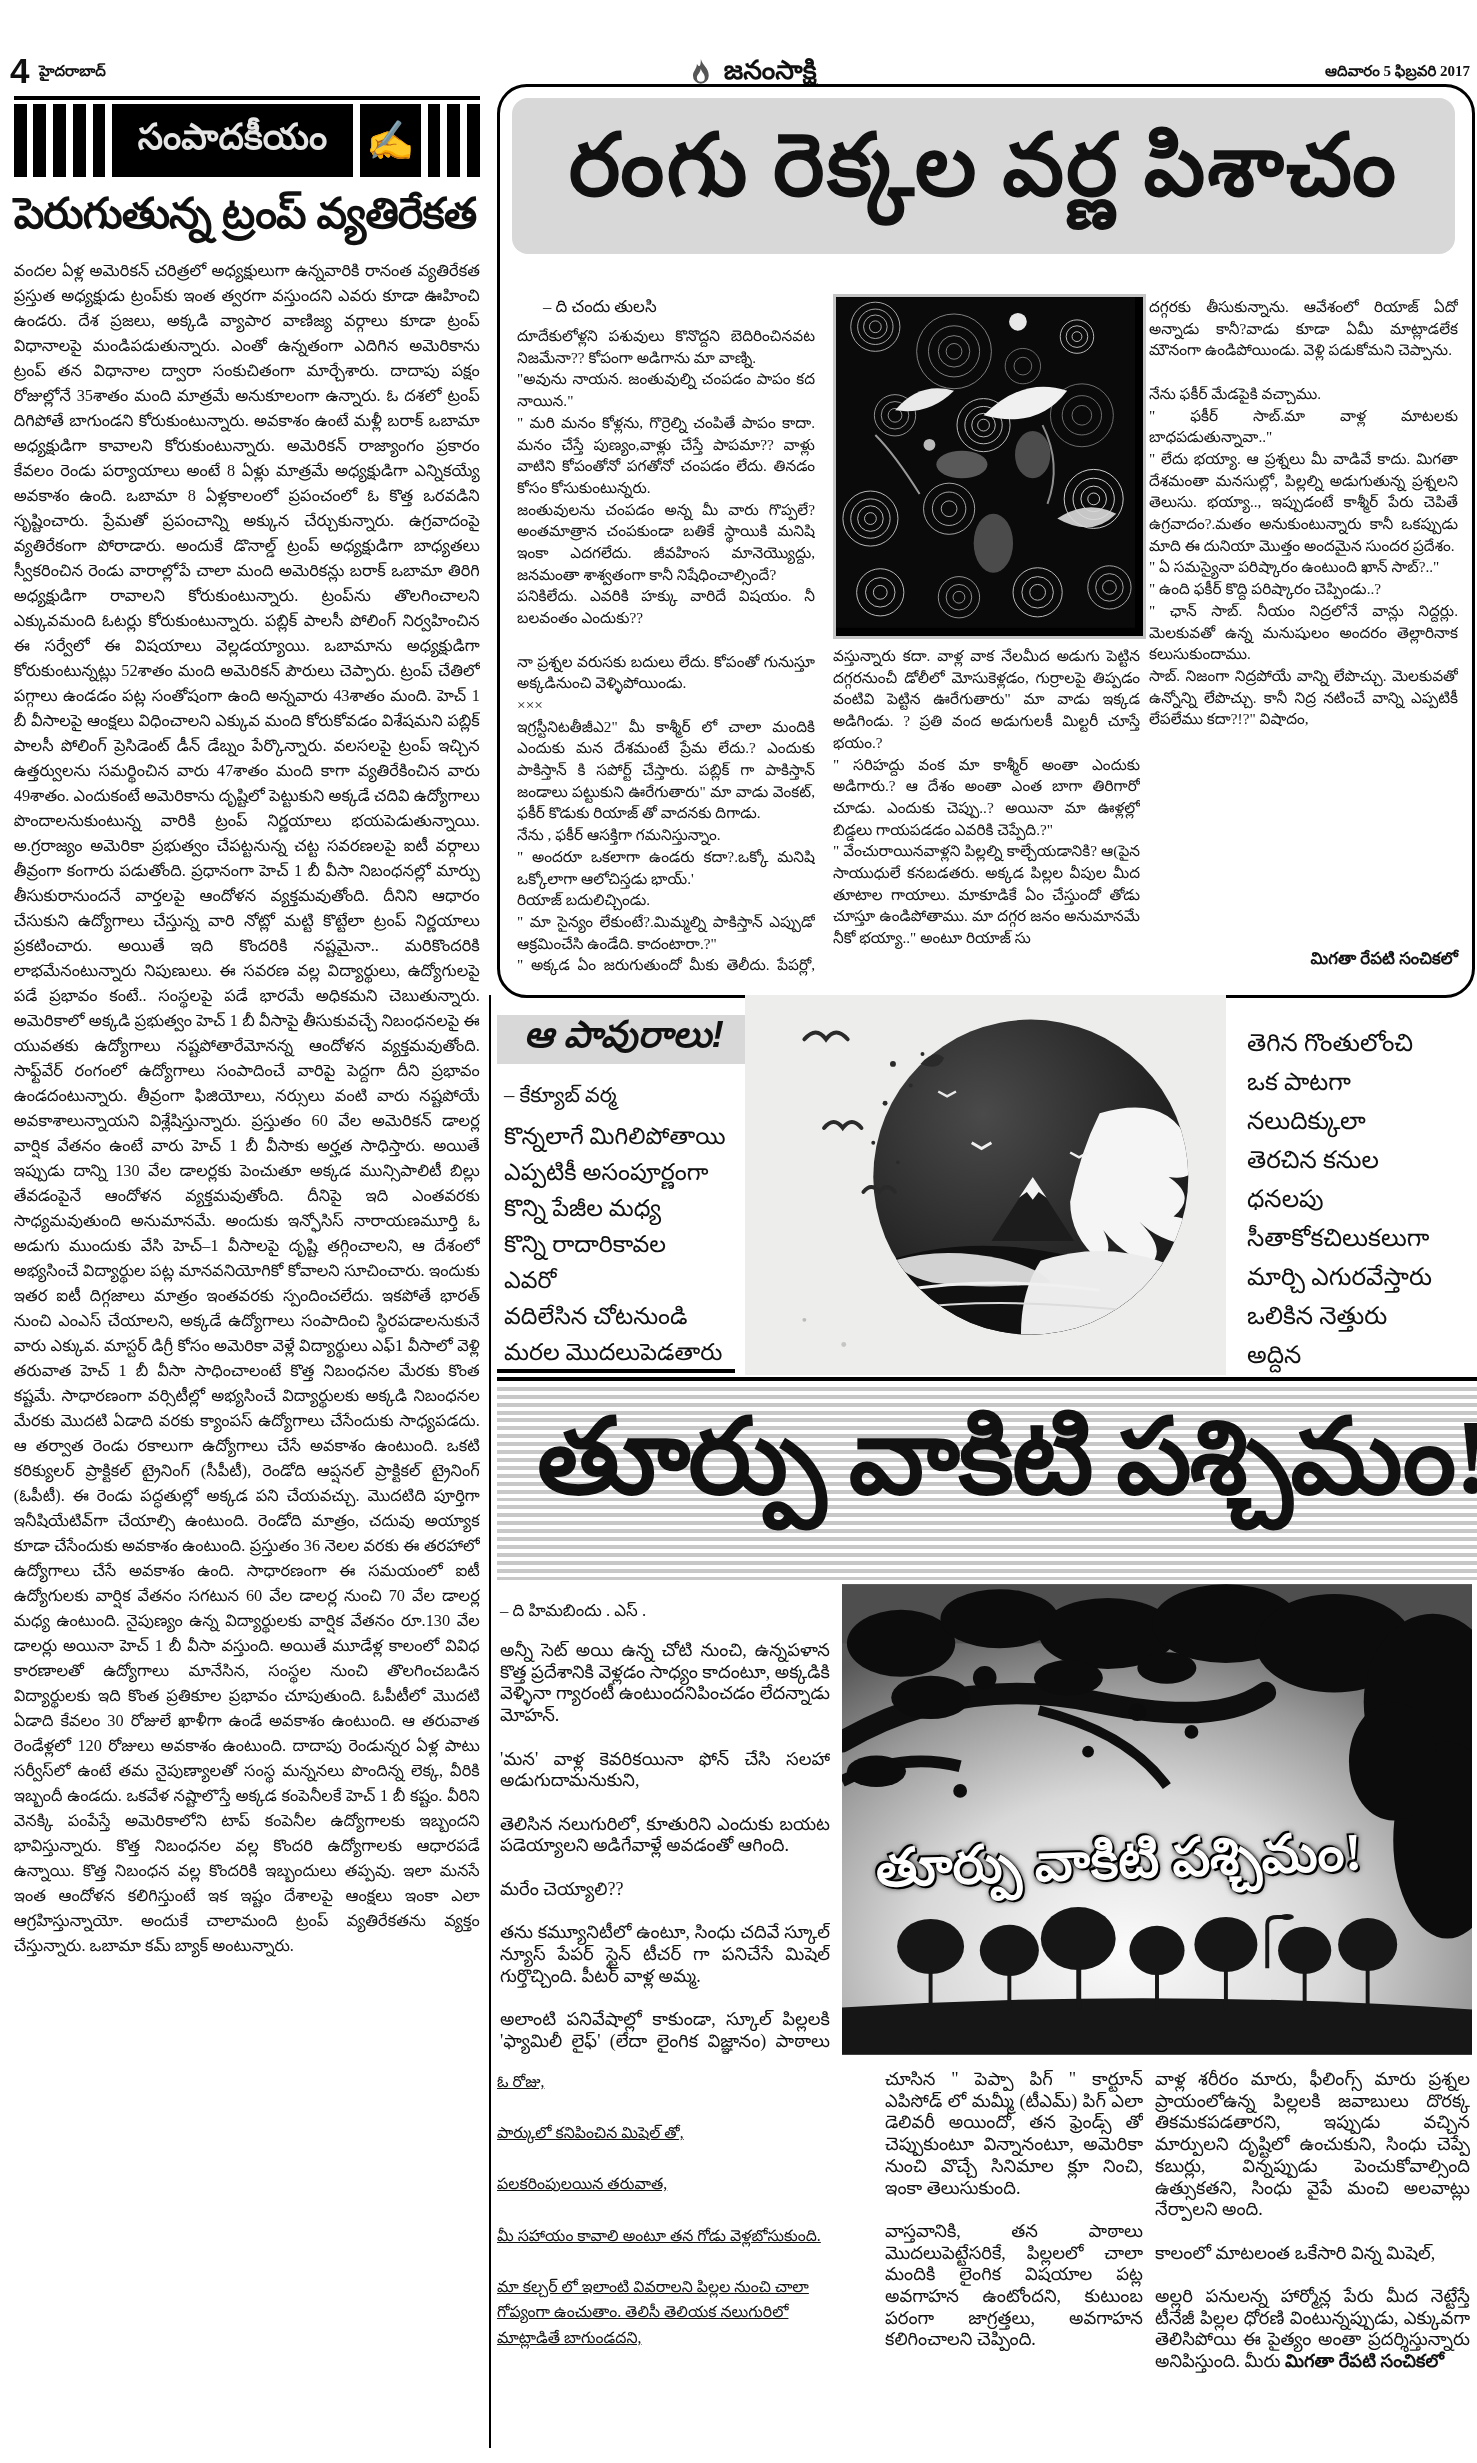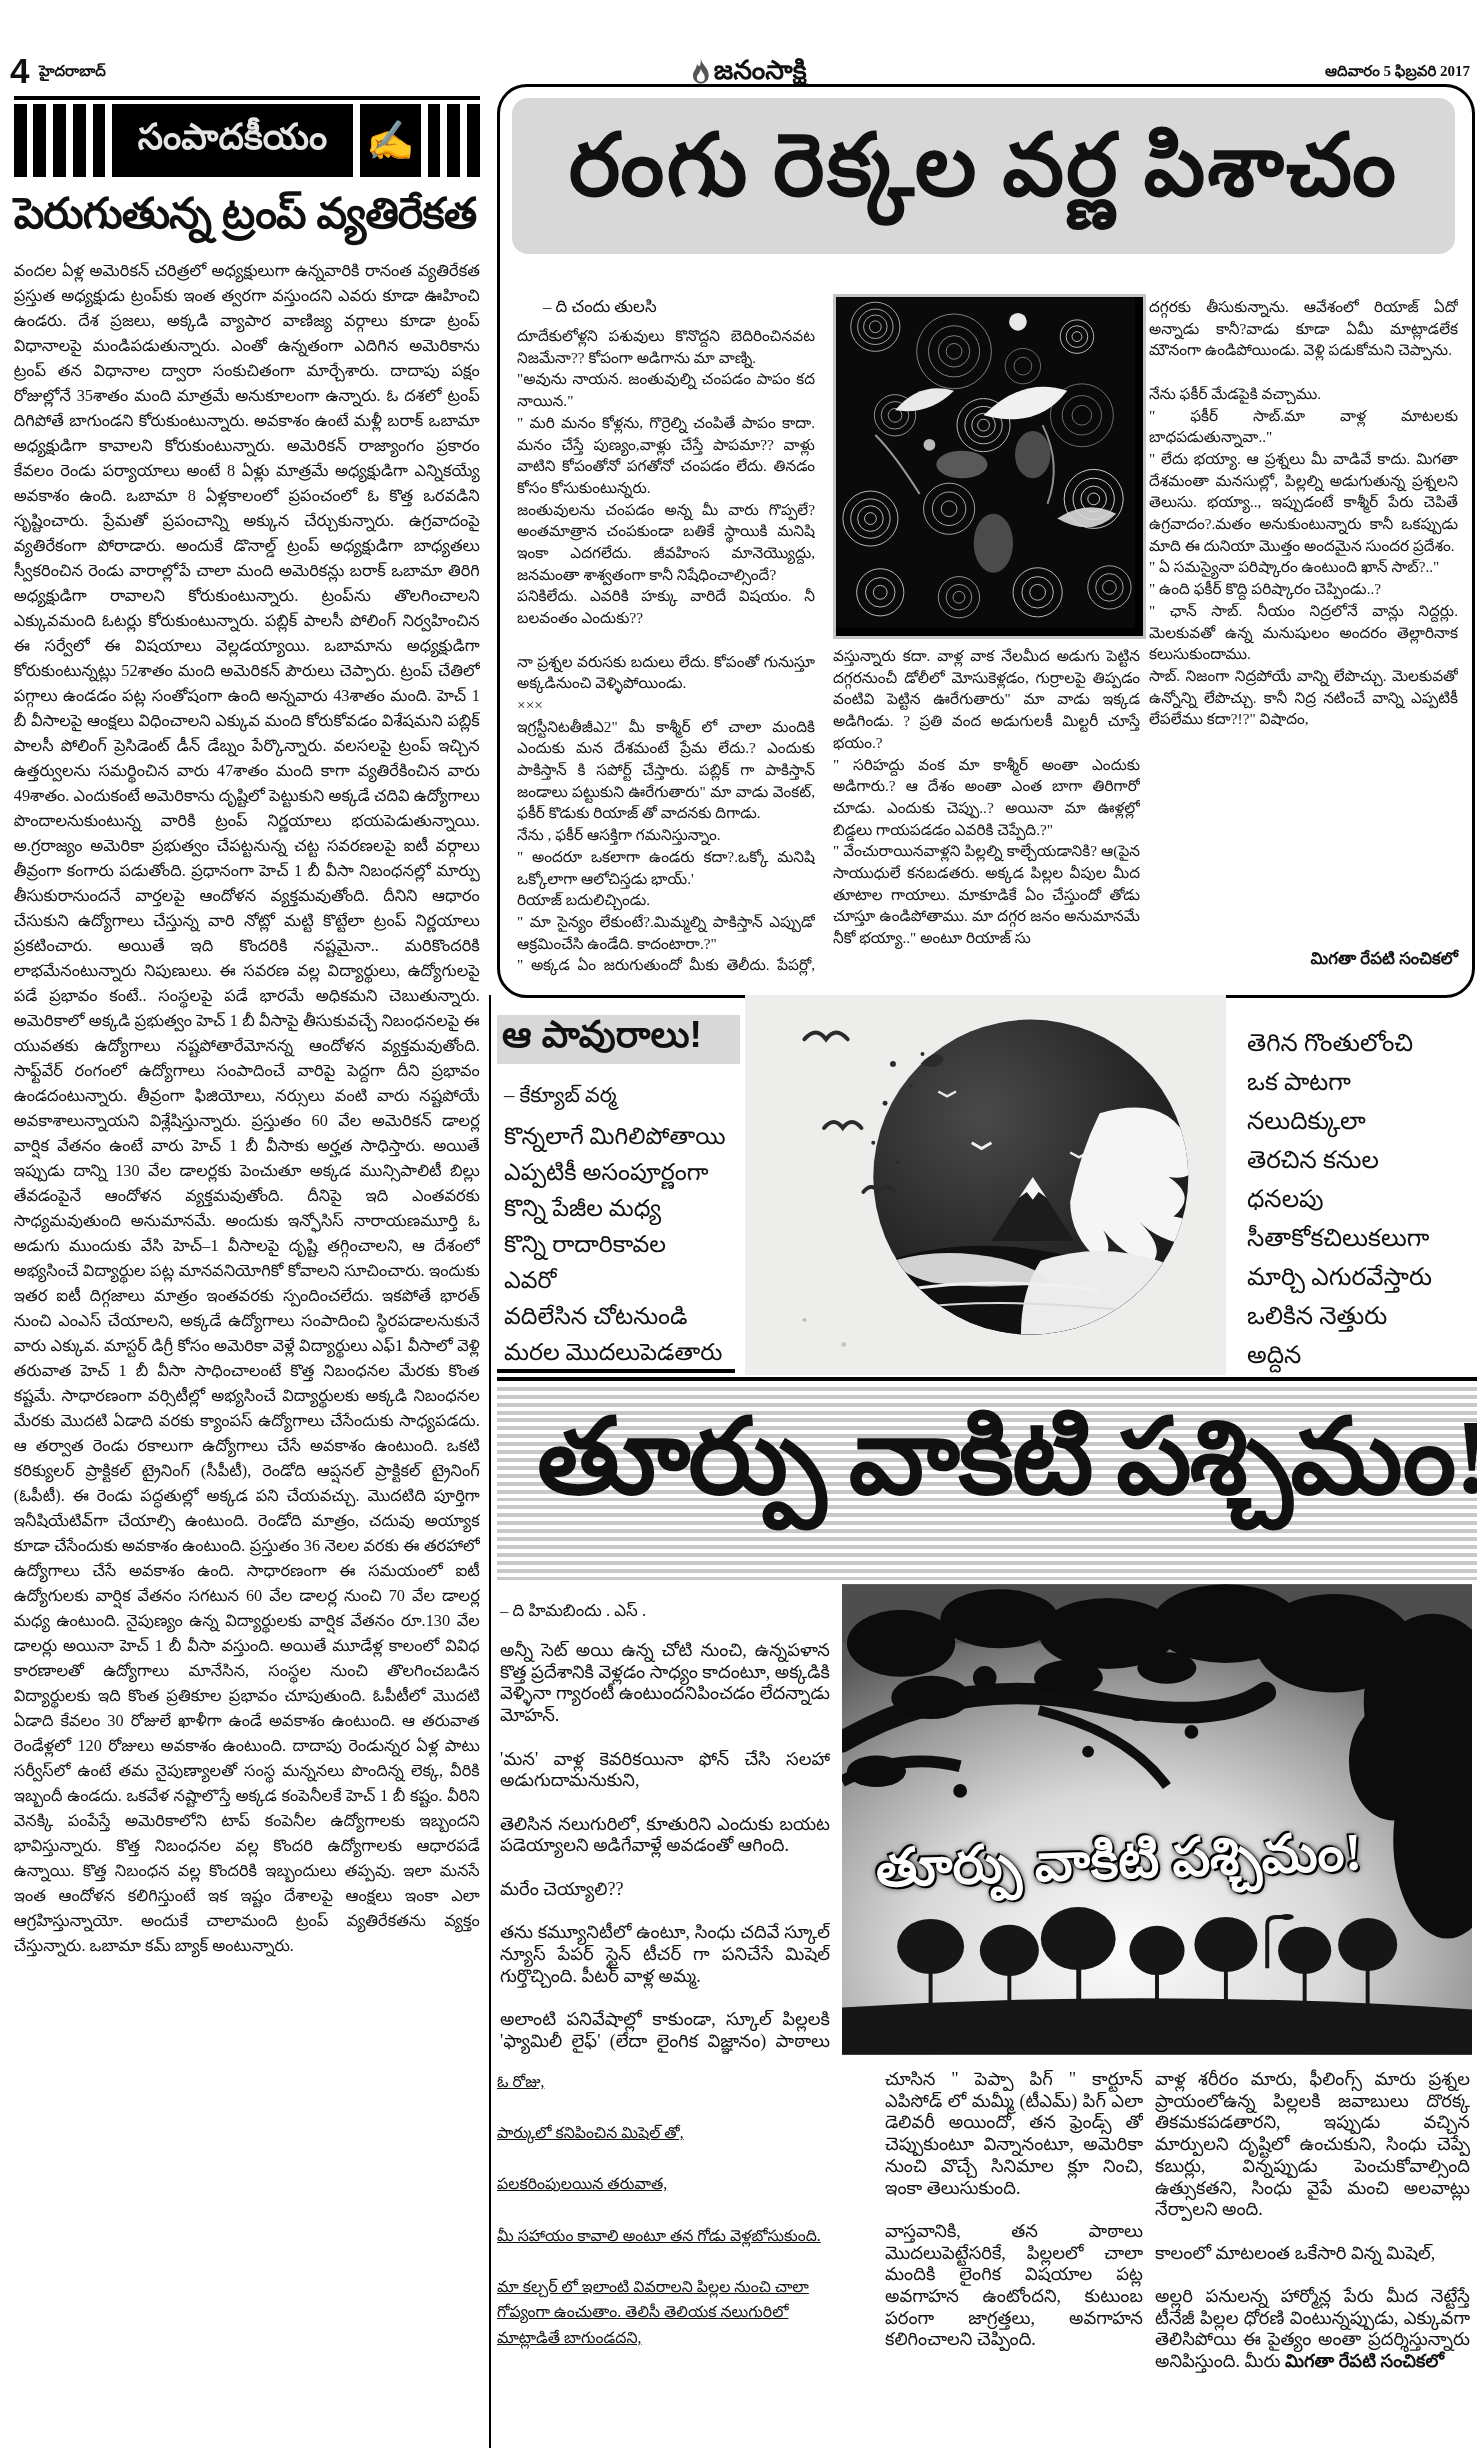--- a/index.html
+++ b/index.html
@@ -25,21 +25,21 @@
   .ed-body{font-size:16.3px;line-height:25px;}
   
   .fbox{border:3.4px solid #000;border-radius:29.6px;}
   .fband{background:#d8d8d8;border-radius:16px;display:flex;align-items:center;justify-content:center;}
   .fhead{font-size:87px;font-weight:900;letter-spacing:2px;}
   .byline{font-size:16.7px;}
   .ftext{font-size:15.3px;line-height:21.7px;}
   .cont{font-weight:bold;}
   .imgframe{border:3.9px solid #c4c4c4;background:#000;}
   
-  .ptitle-band{background:#d8d8d8;display:flex;align-items:center;padding-left:5px;}
+  .ptitle-band{background:#d8d8d8;display:flex;align-items:center;padding-left:27px;font-style:italic;}
   .ptitle{font-size:37px;font-weight:bold;font-family:"Liberation Sans",sans-serif;}
   .pby{font-size:20.7px;}
   .pline{font-size:23.6px;line-height:36px;}
   .pline2{font-size:24.6px;line-height:39px;}
   .punder{background:#000;height:3.9px;}
   
   .stripes{background:repeating-linear-gradient(180deg,#ffffff 0 3.9px,#c8c8c8 3.9px 7.9px);}
   .bighead{font-size:106px;font-weight:900;white-space:nowrap;letter-spacing:-2px;
            font-family:"Liberation Serif",serif;}
   .stext{font-size:18px;line-height:21.7px;}
@@ -49,21 +49,21 @@
   .vrule{background:#000;width:2px;}
   .hrule{background:#000;}
 </style>
 </head>
 <body>
 
 <div id="page">
 
   <div class="abs pgnum" style="left:9.9px;top:51px;">4</div>
   <div class="abs city" style="left:39px;top:63px;">హైదరాబాద్</div>
-  <div class="abs" style="left:690px;top:55px;display:flex;align-items:center;gap:2px;">
+  <div class="abs" style="left:690px;top:55px;display:flex;align-items:center;gap:12px;">
     <svg width="21.7" height="29.6" viewBox="0 0 22 30">
       <path d="M11 0 C13 7 19 9 19 17 A8 8 0 0 1 3 17 C3 12 7 10 7 5 C9 8 11 9 11 0 Z" fill="#555"></path>
       <path d="M11 10 C12 14 15 15 15 19 A4 4 0 0 1 7 19 C7 16 10 15 11 10 Z" fill="#fff"></path>
     </svg>
     <span class="logo">జనంసాక్షి</span>
   </div>
   <div class="abs hdate" style="right:7.9px;top:63px;">ఆదివారం 5 ఫిబ్రవరి 2017</div>
 
   <div class="abs ed-rule" style="left:13.8px;top:96px;width:466px;"></div>
 

